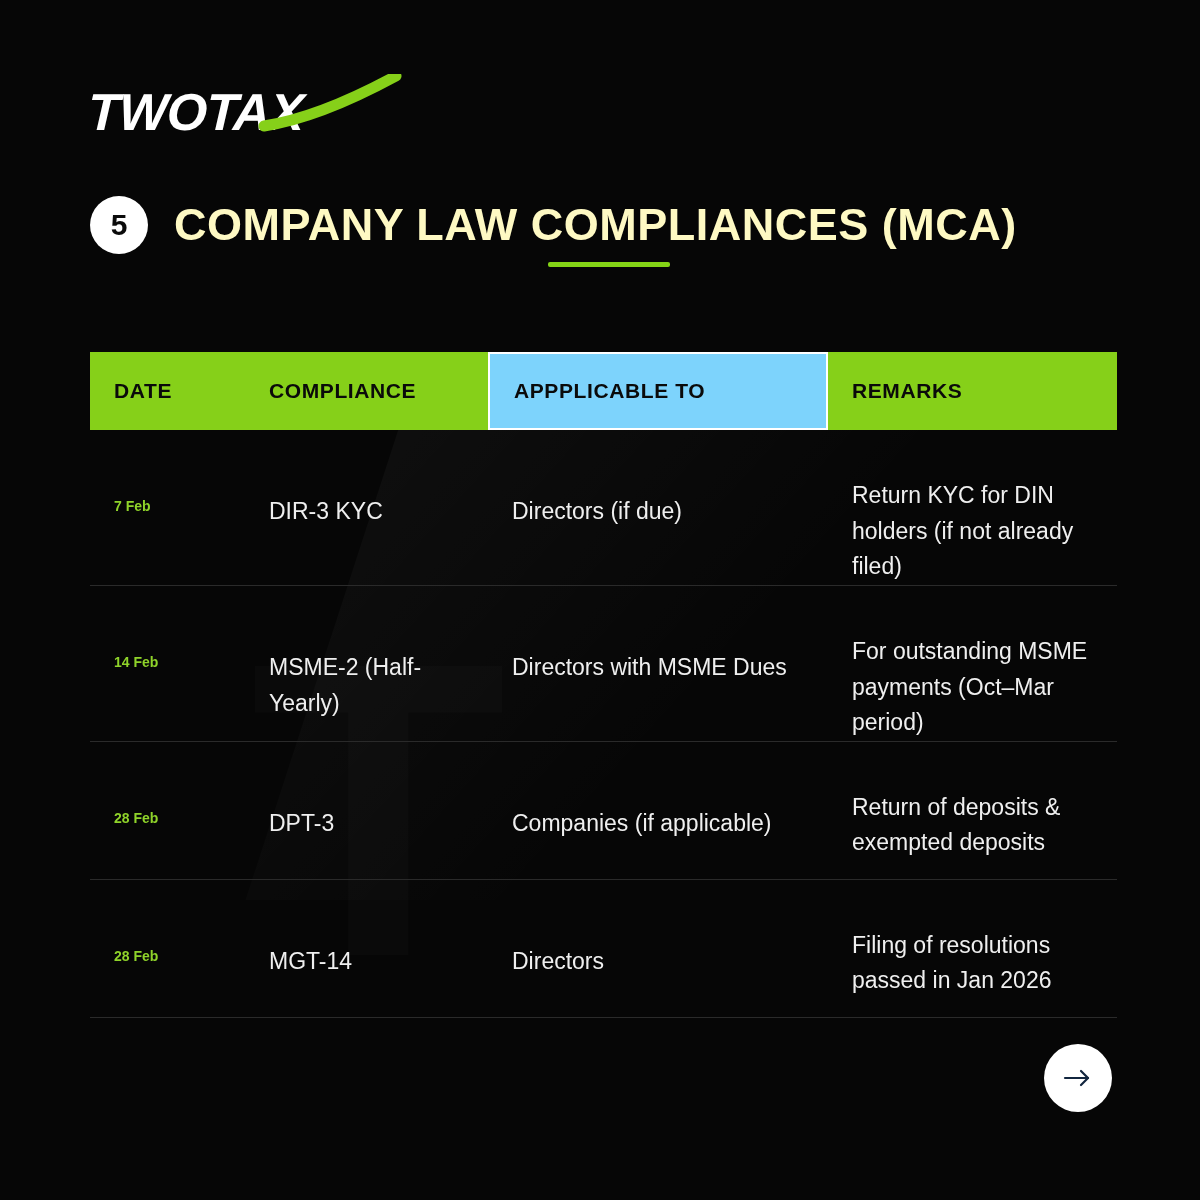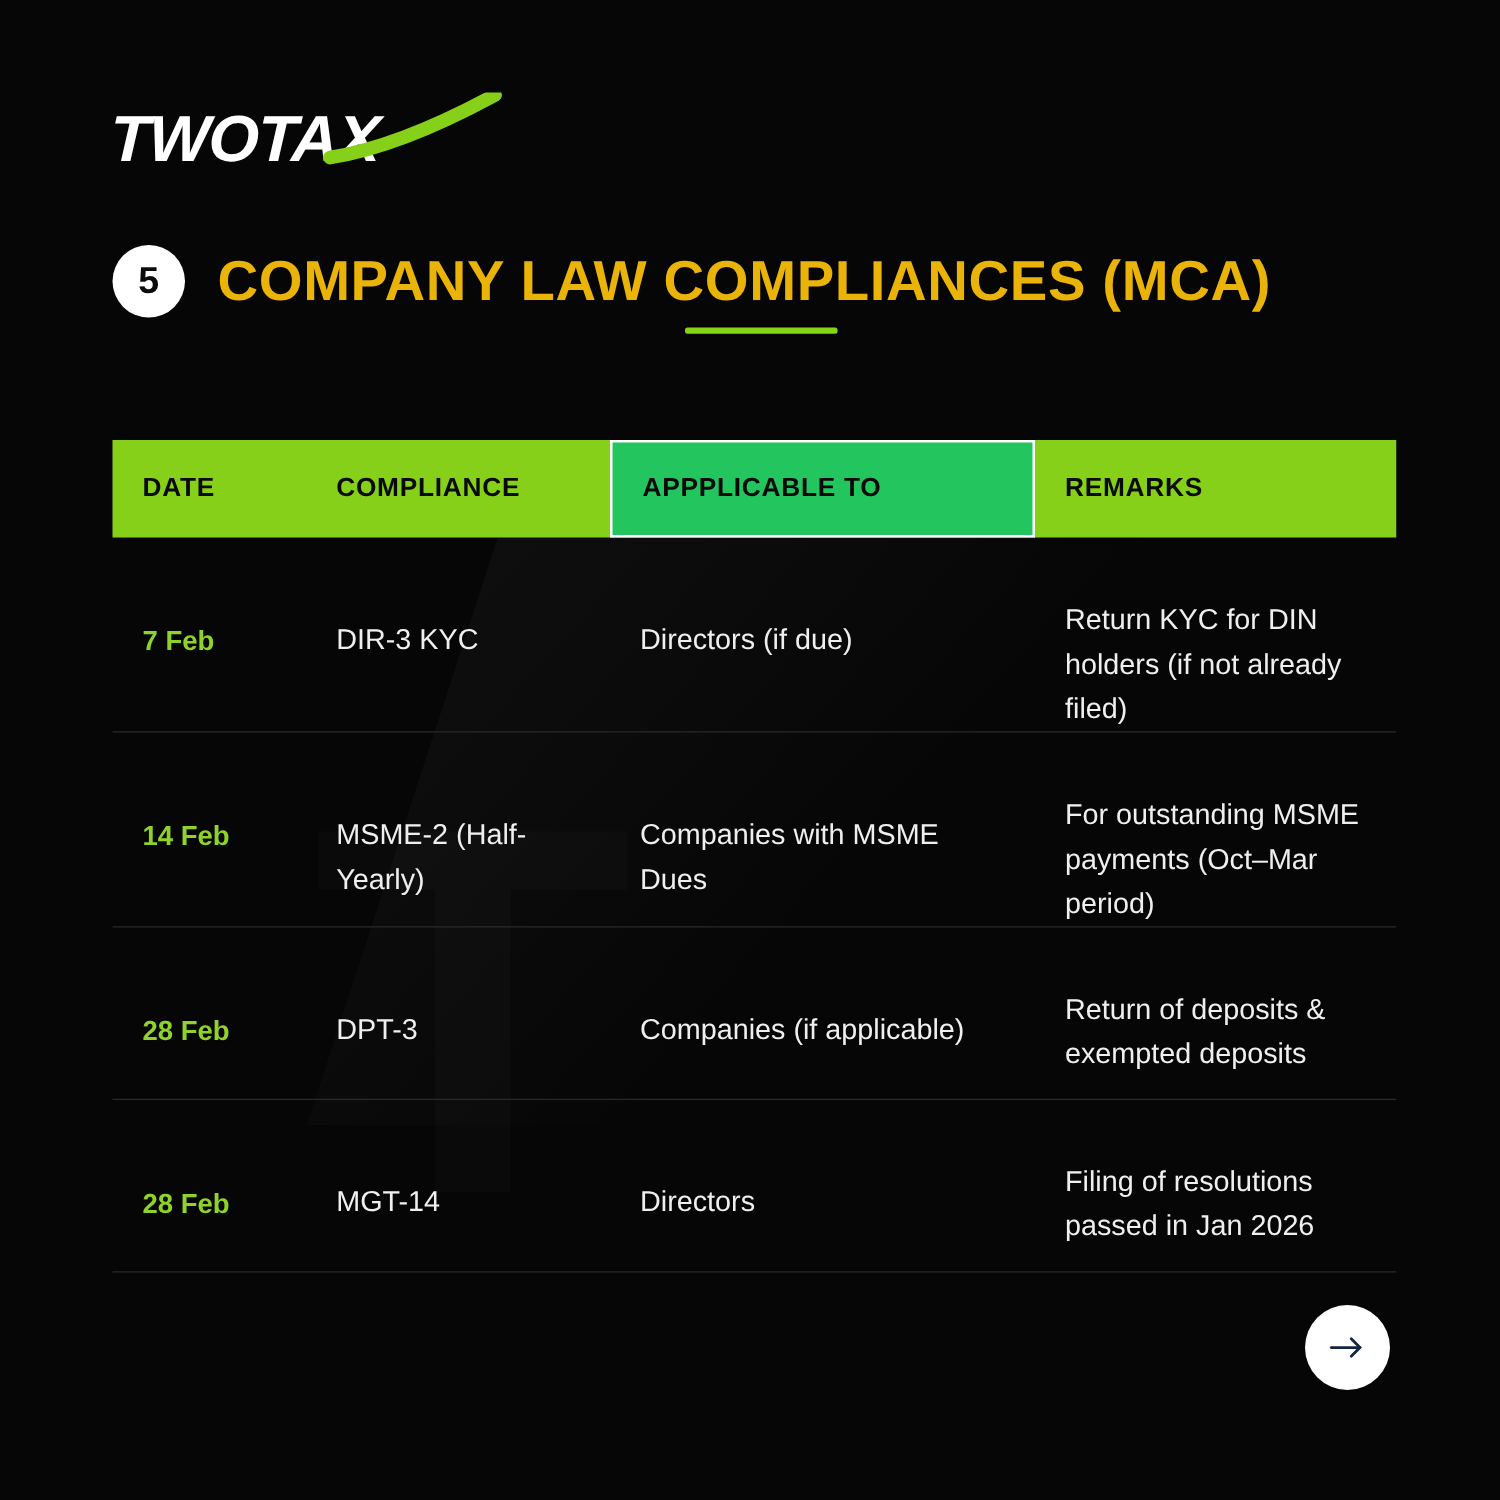--- a/index.html
+++ b/index.html
@@ -89,21 +89,21 @@
     font-size: 30px;
     font-weight: bold;
     display: flex;
     align-items: center;
     justify-content: center;
     flex: 0 0 auto;
   }
   .heading-title {
     font-size: 45px;
     font-weight: bold;
-    color: #eab308;
+    color: #fef9c3;
     letter-spacing: 0.5px;
     white-space: nowrap;
   }
   .heading-underline {
     position: absolute;
     left: 548px;
     top: 262px;
     width: 122px;
     height: 5px;
     background: #7ed321;
@@ -136,42 +136,42 @@
     align-items: center;
   }
   .col-date   { width: 155px; }
   .col-comp   { width: 243px; }
   .col-appl   { width: 340px; }
   .col-rem    { width: 289px; }
 
   .th.col-appl {
     border: 2px solid #ffffff;
     height: 78px;
-    background: #22c55e;
+    background: #7dd3fc;
   }
 
   .row {
     display: flex;
     align-items: flex-start;
     border-bottom: 1px solid #2a2a2a;
     min-height: 138px;
     padding-top: 30px;
   }
   .row:first-of-type { padding-top: 34px; }
   .cell {
     padding-left: 24px;
     padding-right: 18px;
     font-size: 23px;
     line-height: 1.55;
     color: #efefef;
   }
   .cell.date {
     color: #8fd32a;
     font-weight: bold;
-    font-size: 22px;
+    font-size: 14px;
     padding-top: 36px;
   }
   .cell.comp { padding-top: 34px; }
   .cell.appl { padding-top: 34px; }
   .cell.rem  { padding-top: 18px; }
 
   
   .next-btn {
     position: absolute;
     right: 88px;
@@ -218,21 +218,21 @@
     <div class="row">
       <div class="cell date col-date">7 Feb</div>
       <div class="cell comp col-comp">DIR-3 KYC</div>
       <div class="cell appl col-appl">Directors (if due)</div>
       <div class="cell rem col-rem">Return KYC for DIN holders (if not already filed)</div>
     </div>
 
     <div class="row">
       <div class="cell date col-date">14 Feb</div>
       <div class="cell comp col-comp">MSME-2 (Half-Yearly)</div>
-      <div class="cell appl col-appl">Companies with MSME Dues</div>
+      <div class="cell appl col-appl">Directors with MSME Dues</div>
       <div class="cell rem col-rem">For outstanding MSME payments (Oct–Mar period)</div>
     </div>
 
     <div class="row">
       <div class="cell date col-date">28 Feb</div>
       <div class="cell comp col-comp">DPT-3</div>
       <div class="cell appl col-appl">Companies (if applicable)</div>
       <div class="cell rem col-rem">Return of deposits &amp; exempted deposits</div>
     </div>
 

